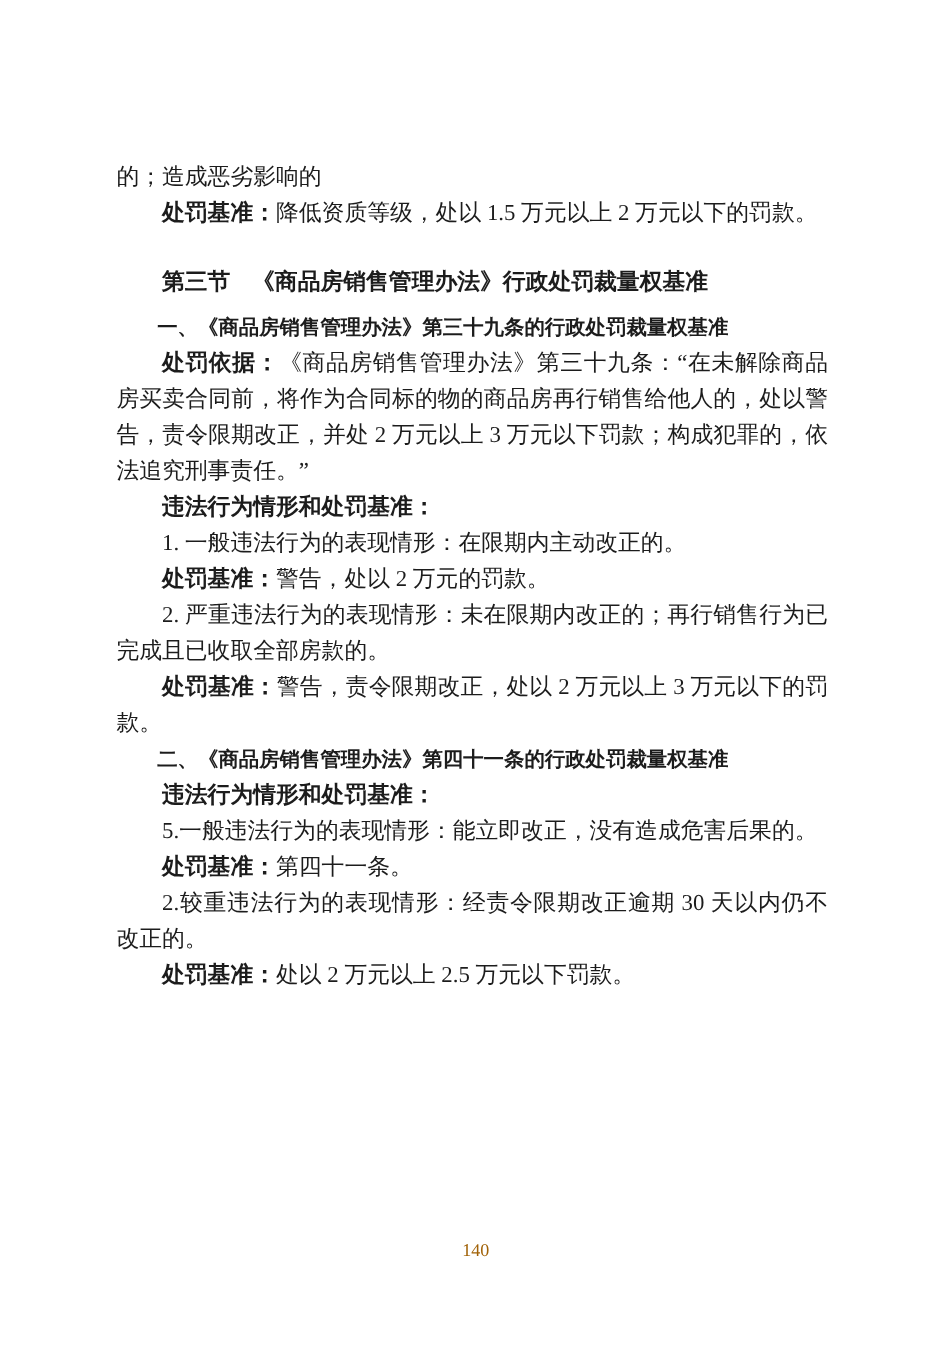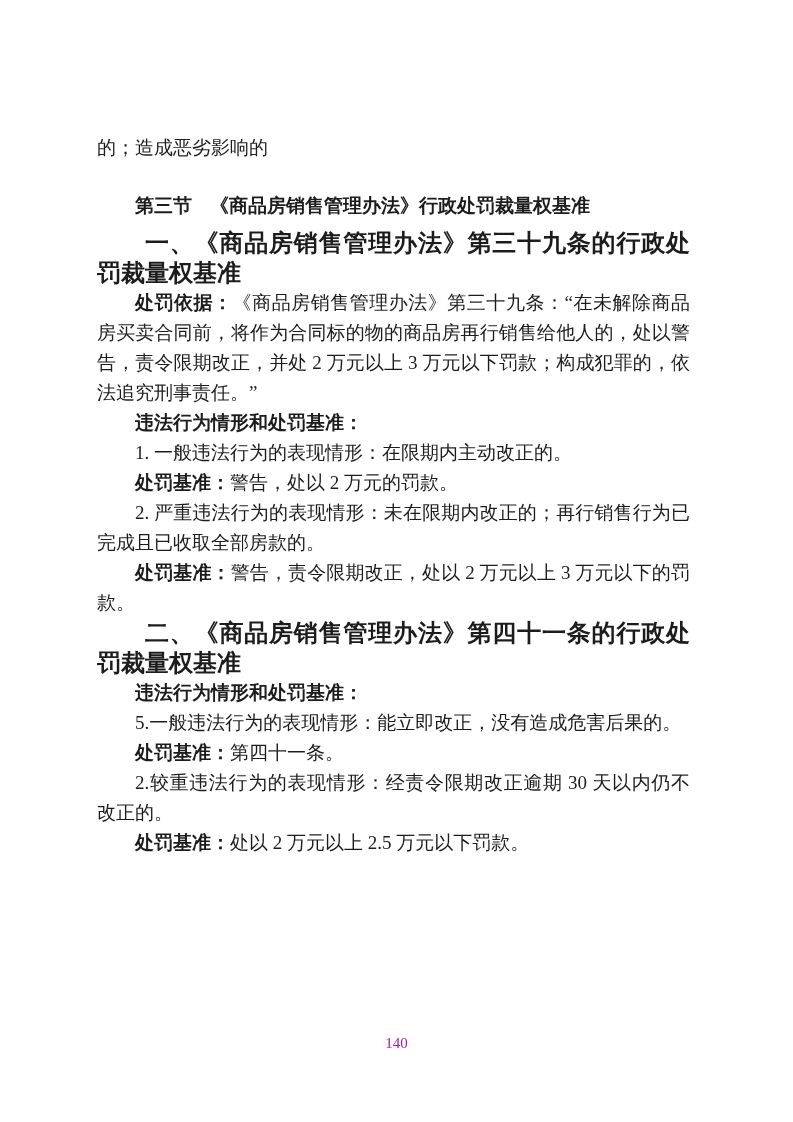--- a/index.html
+++ b/index.html
@@ -41,48 +41,49 @@
     font-weight: bold;
     margin: 28px 0 7px 0;
     text-indent: 2em;
     line-height: 30px;
   }
   .section-heading .prefix {
     margin-right: 0.95em;
     font-family: Liberation Serif, serif;
   }
   .sub-heading {
-    font-size: 24px;
+    font-size: 17px;
     font-weight: bold;
     margin: 0;
     text-indent: 2em;
     line-height: 30px;
   }
   .criteria-heading {
     font-weight: bold;
   }
   .page-number {
     position: absolute;
     left: 0;
     right: 0;
     top: 1033px;
     text-align: center;
     font-size: 15px;
     line-height: 20px;
-    color: #a21caf;
+    color: #a16207;
   }
 </style>
 </head>
 <body>
 
 <div class="page">
   <div class="content">
 
     <p class="no-indent">的；造成恶劣影响的</p>
 
+    <p><span class="lbl">处罚基准：</span><span>降低资质等级，处以 1.5 万元以上 2 万元以下的罚款。</span></p>
 
     <h2 class="section-heading"><span class="prefix">第三节</span><span>《商品房销售管理办法》行政处罚裁量权基准</span></h2>
 
     <h3 class="sub-heading">一、《商品房销售管理办法》第三十九条的行政处罚裁量权基准</h3>
 
     <p><span class="lbl">处罚依据：</span><span>《商品房销售管理办法》第三十九条：“在未解除商品房买卖合同前，将作为合同标的物的商品房再行销售给他人的，处以警告，责令限期改正，并处 2 万元以上 3 万元以下罚款；构成犯罪的，依法追究刑事责任。”</span></p>
 
     <p class="criteria-heading">违法行为情形和处罚基准：</p>
 
     <p>1. 一般违法行为的表现情形：在限期内主动改正的。</p>

